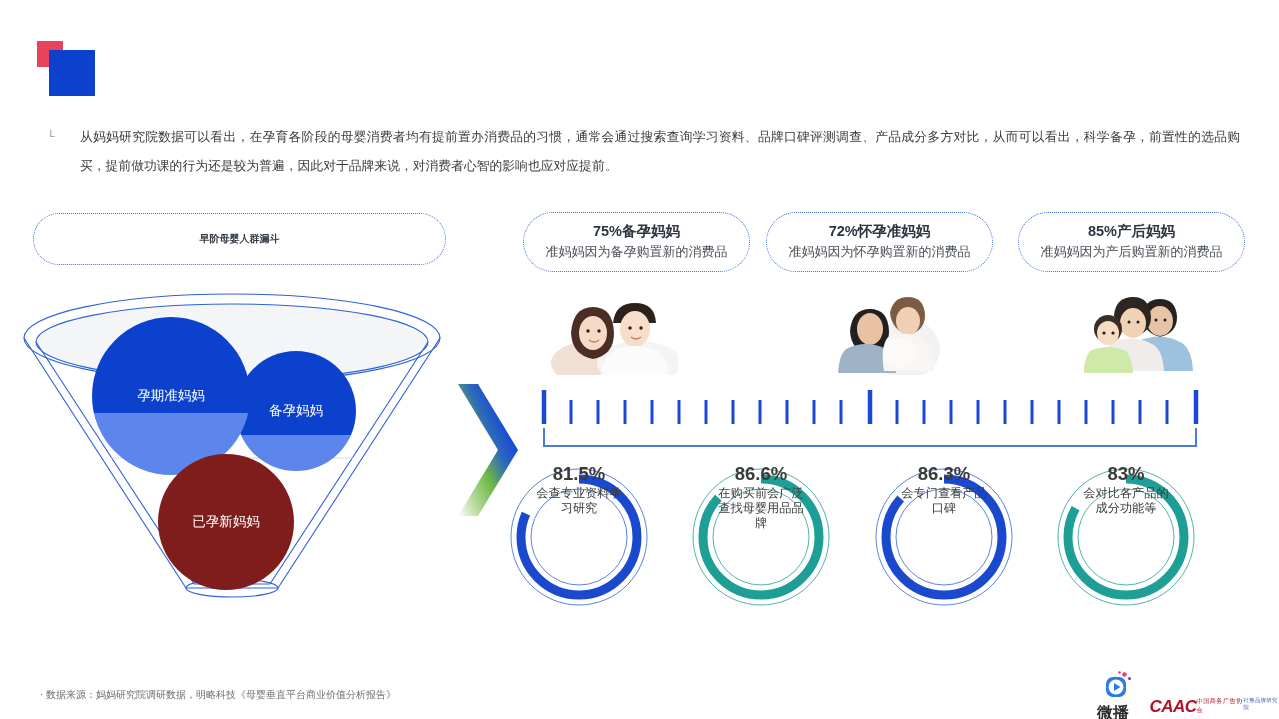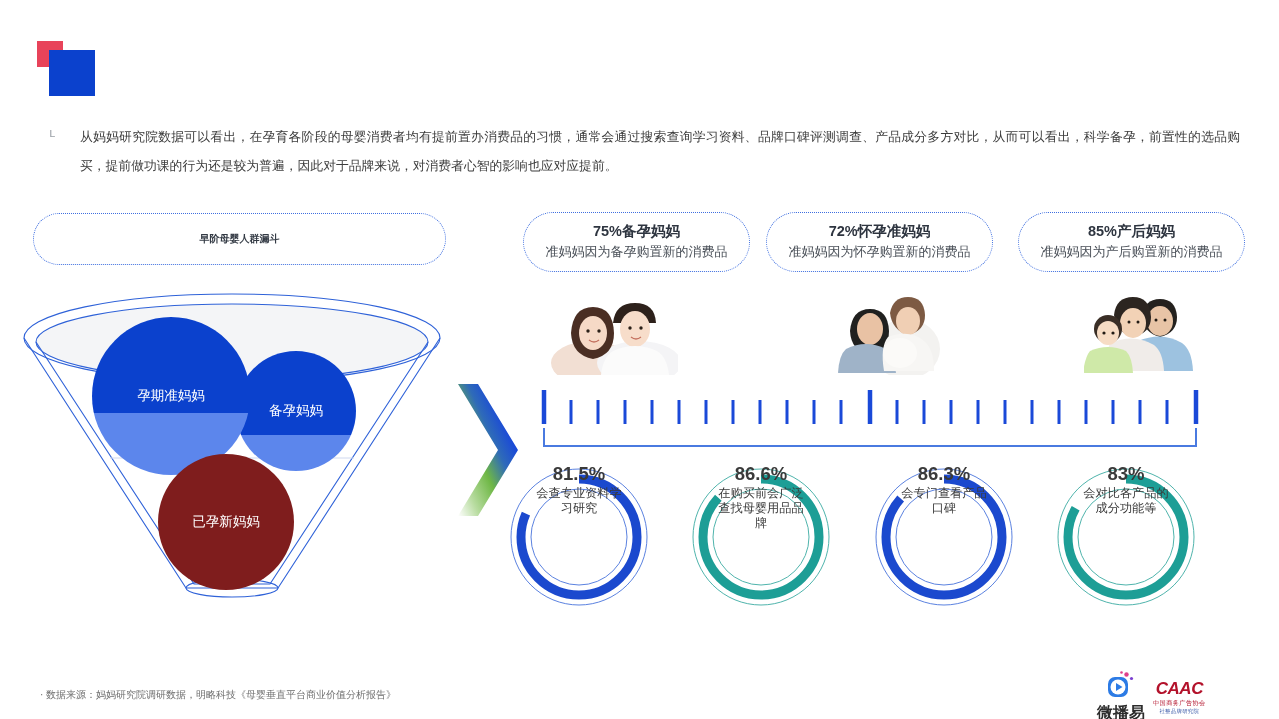--- a/index.html
+++ b/index.html
@@ -156,21 +156,21 @@
     font-size: 10px; color: #6e6e6e;
   }
   .footer-logos {
     position: absolute; left: 1097px; top: 669px;
     display: flex; align-items: center; gap: 8px;
   }
   .logo-wby { display: flex; align-items: center; gap: 4px; flex-direction: column; }
   .logo-wby-text {
     font-size: 16px; font-weight: bold; color: #2b2b2b;
   }
-  .logo-caac { display: flex; flex-direction: column; align-items: center; }
+  .logo-caac { display: flex; flex-direction: row; }
   .logo-caac-main {
     font-size: 17px; font-weight: bold; color: #B3122B;
     letter-spacing: -.5px; font-style: italic;
   }
   .logo-caac-sub1 { font-size: 6.2px; color: #B3122B; letter-spacing: .4px; }
   .logo-caac-sub2 { font-size: 5.4px; color: #3b5aa8; letter-spacing: .3px; }
 </style>
 </head>
 <body>
 

